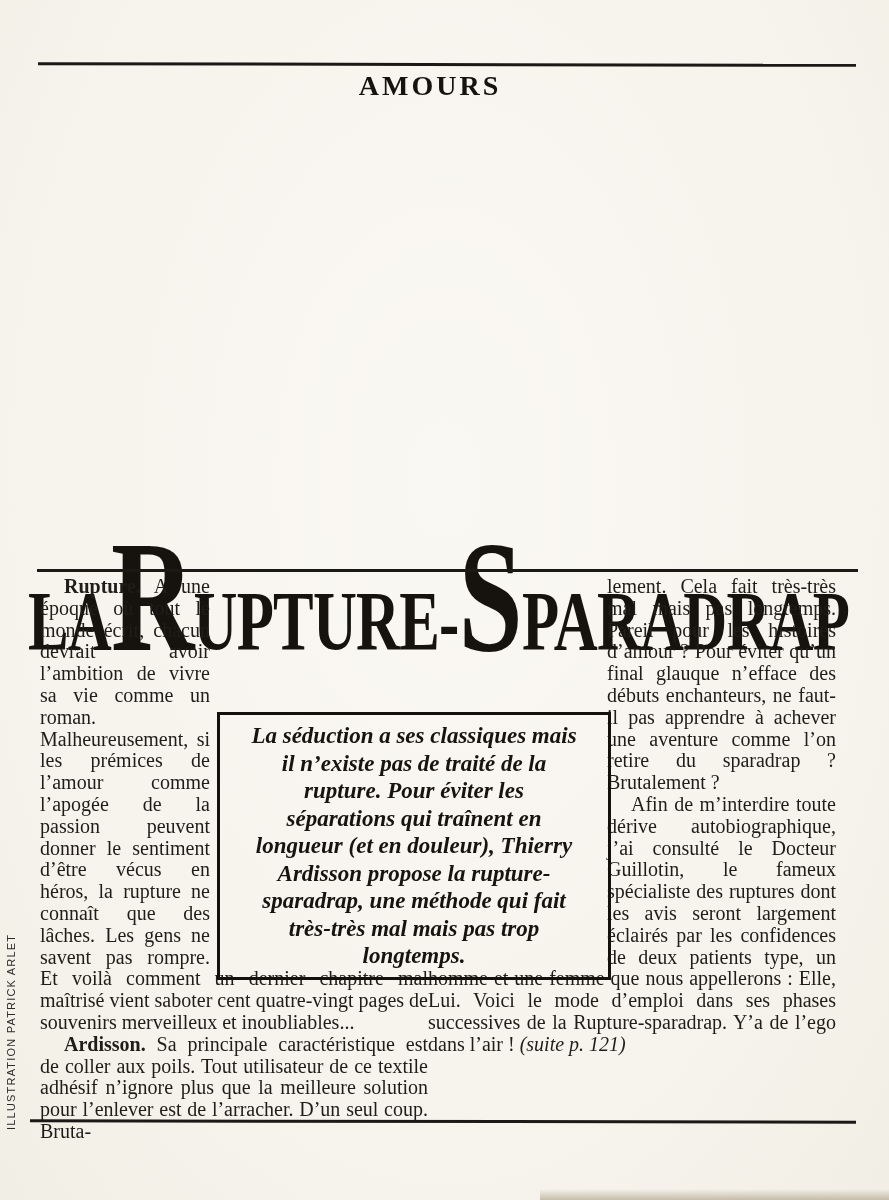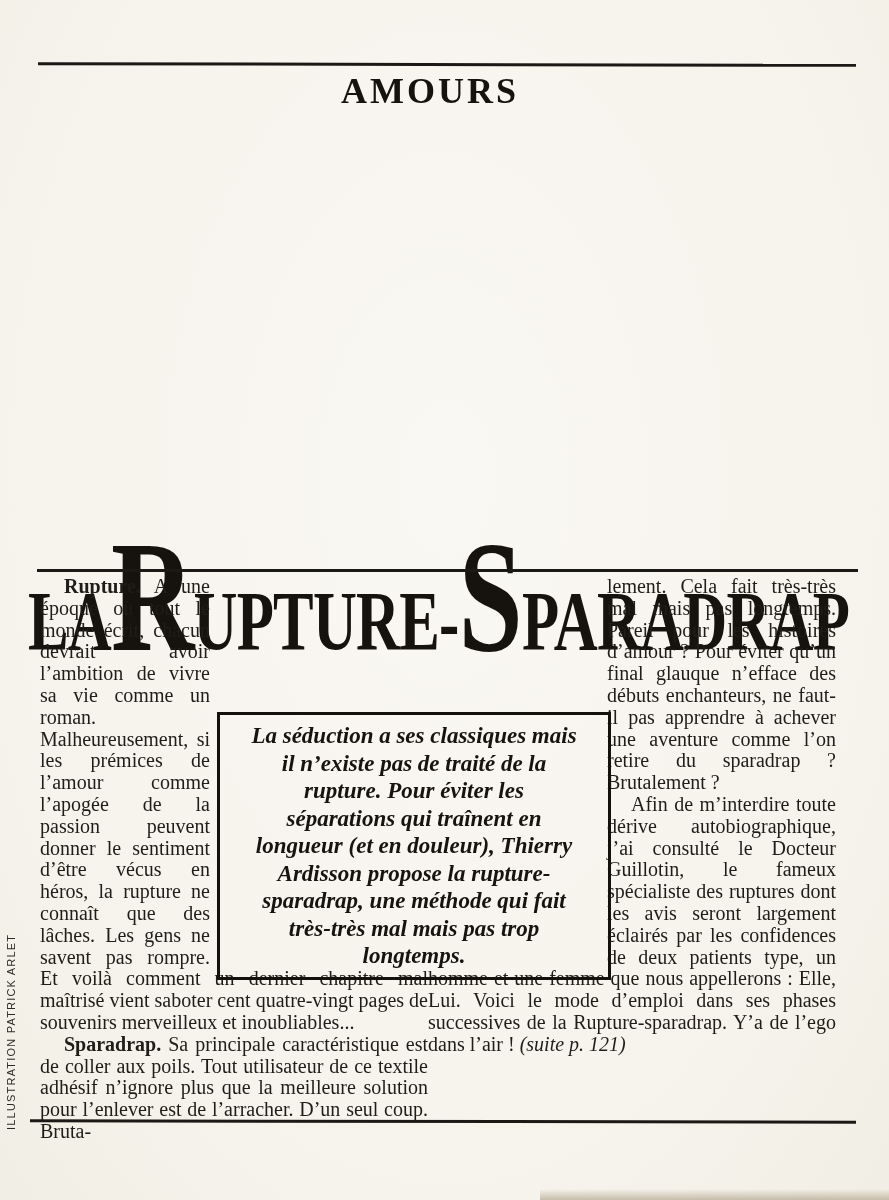--- a/index.html
+++ b/index.html
@@ -12,21 +12,21 @@
   .page{position:absolute;inset:0;
     background:radial-gradient(ellipse at 50% 40%, #faf8f3 0%, #f6f3ec 70%, #f1eee5 100%);
   }
   .rule{position:absolute;background:#1b1915;}
   .rule-top{left:38px;top:63px;width:818px;height:3px;transform:rotate(.12deg);}
   .rule-title{left:37px;top:569px;width:821px;height:3px;}
   .rule-bottom{left:30px;top:1120px;width:826px;height:3px;transform:rotate(.1deg);}
 
   .kicker{
     position:absolute;left:0;top:70px;width:860px;text-align:center;
-    font-weight:bold;font-size:36px;letter-spacing:3px;color:#16130f;
+    font-weight:bold;font-size:28px;letter-spacing:3px;color:#16130f;
   }
 
   .headline{
     position:absolute;left:28px;top:417px;
     white-space:nowrap;line-height:1;letter-spacing:-1px;
     font-weight:bold;color:#16130f;
     transform:scale(0.78,1.08);transform-origin:left top;
     font-size:148px;
   }
   .headline .t-big{font-size:148px;}
@@ -84,21 +84,21 @@
   <div class="kicker">AMOURS</div>
 
   <h1 class="headline"><span class="t-small">LA</span><span class="t-big">R</span><span class="t-small">UPTURE-</span><span class="t-big">S</span><span class="t-small">PARADRAP</span></h1>
 
   <div class="rule rule-title"></div>
 
   <div class="columns">
     <div class="col col-left">
       <div class="spacer spacer-left"></div>
       <p class="indent"><span class="lead">Rupture.</span><span> A une époque où tout le monde écrit, chacun devrait avoir l’ambition de vivre sa vie comme un roman. Malheureusement, si les prémices de l’amour comme l’apogée de la passion peuvent donner le sentiment d’être vécus en héros, la rupture ne connaît que des lâches. Les gens ne savent pas rompre. Et voilà comment un dernier chapitre mal maîtrisé vient saboter cent quatre-vingt pages de souvenirs merveilleux et inoubliables...</span></p>
-      <p class="indent"><span class="lead">Sparadrap.</span><span> Sa principale caractéristique est de coller aux poils. Tout utilisateur de ce textile adhésif n’ignore plus que la meilleure solution pour l’enlever est de l’arracher. D’un seul coup. Bruta-</span></p>
+      <p class="indent"><span class="lead">Ardisson.</span><span> Sa principale caractéristique est de coller aux poils. Tout utilisateur de ce textile adhésif n’ignore plus que la meilleure solution pour l’enlever est de l’arracher. D’un seul coup. Bruta-</span></p>
     </div>
     <div class="col col-right">
       <div class="spacer spacer-right"></div>
       <p><span>lement. Cela fait très-très mal mais pas longtemps. Pareil pour les histoires d’amour&nbsp;? Pour éviter qu’un final glauque n’efface des débuts enchanteurs, ne faut-il pas apprendre à achever une aventure comme l’on retire du sparadrap&nbsp;? Brutalement&nbsp;?</span></p>
       <p class="indent"><span>Afin de m’interdire toute dérive autobiographique, j’ai consulté le Docteur Guillotin, le fameux spécialiste des ruptures dont les avis seront largement éclairés par les confidences de deux patients type, un homme et une femme que nous appellerons&nbsp;: Elle, Lui. Voici le mode d’emploi dans ses phases successives de la Rupture-sparadrap. Y’a de l’ego dans l’air&nbsp;! </span><span class="suite">(suite p. 121)</span></p>
     </div>
   </div>
 
   <div class="quote-box">
     <p>La séduction a ses classiques mais

